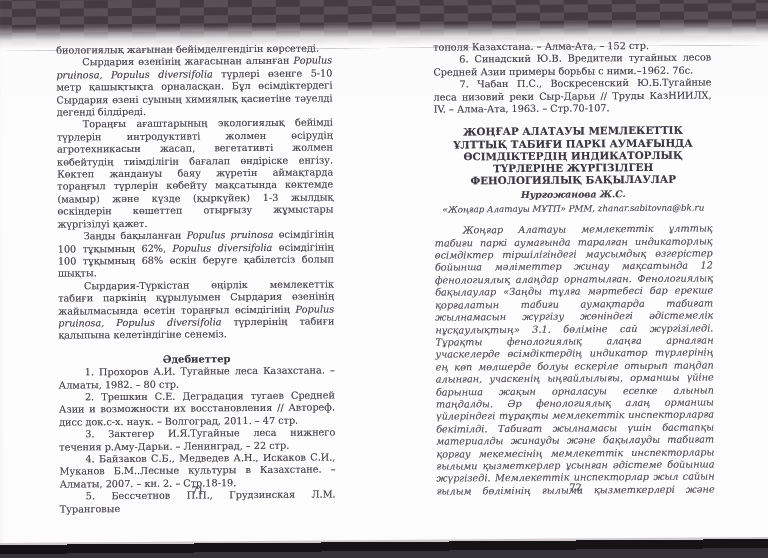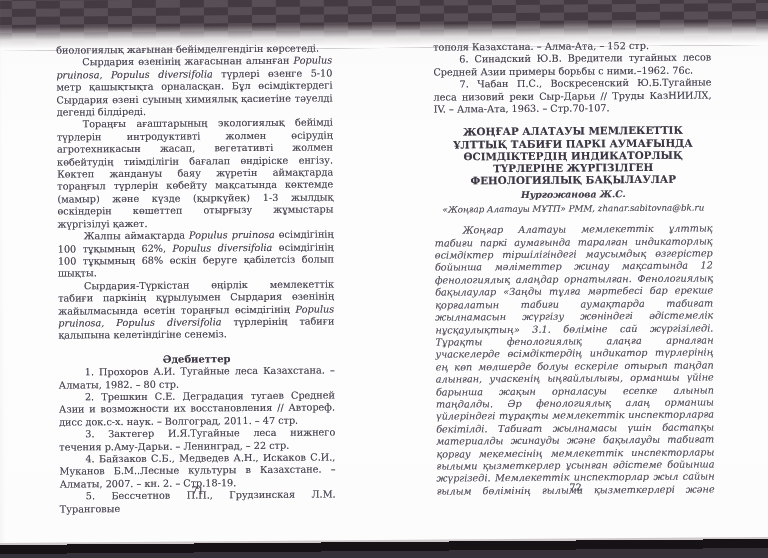--- a/index.html
+++ b/index.html
@@ -65,21 +65,21 @@
 
 <div class="rot">
   <div class="band-top"></div>
   <div class="edge-left"></div>
 
   <div class="page page-left bt">
     <div>
         <p class="para"><span>биологиялық жағынан бейімделгендігін көрсетеді.</span></p>
         <p class="para indent"><span>Сырдария өзенінің жағасынан алынған </span><span class="it">Populus pruinosa, Populus diversifolia</span><span> түрлері өзенге 5-10 метр қашықтықта орналасқан. Бұл өсімдіктердегі Сырдария өзені суының химиялық қасиетіне тәуелді дегенді білдіреді.</span></p>
         <p class="para indent"><span>Тораңғы ағаштарының экологиялық бейімді түрлерін интродуктивті жолмен өсірудің агротехникасын жасап, вегетативті жолмен көбейтудің тиімділігін бағалап өндіріске енгізу. Көктеп жандануы баяу жүретін аймақтарда тораңғыл түрлерін көбейту мақсатында көктемде (мамыр) және күзде (қыркүйек) 1-3 жылдық өскіндерін көшеттеп отырғызу жұмыстары жүргізілуі қажет.</span></p>
-        <p class="para indent"><span>Жалпы аймақтарда </span><span class="it">Populus pruinosa</span><span> өсімдігінің 100 тұқымның 62%, </span><span class="it">Populus diversifolia</span><span> өсімдігінің 100 тұқымның 68% өскін беруге қабілетсіз болып шықты.</span></p>
+        <p class="para indent"><span>Заңды бақыланған </span><span class="it">Populus pruinosa</span><span> өсімдігінің 100 тұқымның 62%, </span><span class="it">Populus diversifolia</span><span> өсімдігінің 100 тұқымның 68% өскін беруге қабілетсіз болып шықты.</span></p>
         <p class="para indent"><span>Сырдария-Түркістан өңірлік мемлекеттік табиғи паркінің құрылуымен  Сырдария өзенінің жайылмасында өсетін тораңғыл өсімдігінің </span><span class="it">Populus pruinosa, Populus diversifolia</span><span> түрлерінің табиғи қалыпына келетіндігіне сенеміз.</span></p>
       </div>
     <h3 class="ref-head">Әдебиеттер</h3>
     <div>
         <p class="para indent"><span>1. Прохоров  А.И. Тугайные леса Казахстана. – Алматы, 1982. – 80 стр.</span></p>
         <p class="para indent"><span>2. Трешкин С.Е. Деградация тугаев Средней Азии и возможности их восстановления // Автореф. дисс док.с-х. наук. – Волгоград, 2011. – 47 стр.</span></p>
         <p class="para indent"><span>3. Зактегер И.Я.Тугайные леса нижнего течения р.Аму-Дарьи. – Ленинград, – 22 стр.</span></p>
         <p class="para indent"><span>4. Байзаков С.Б., Медведев А.Н., Искаков С.И., Муканов Б.М..Лесные культуры в Казахстане. – Алматы, 2007. – кн. 2. – Стр.18-19.</span></p>
         <p class="para indent jlast"><span>5. Бессчетнов П.П., Грудзинская Л.М. Туранговые</span></p>
       </div>

